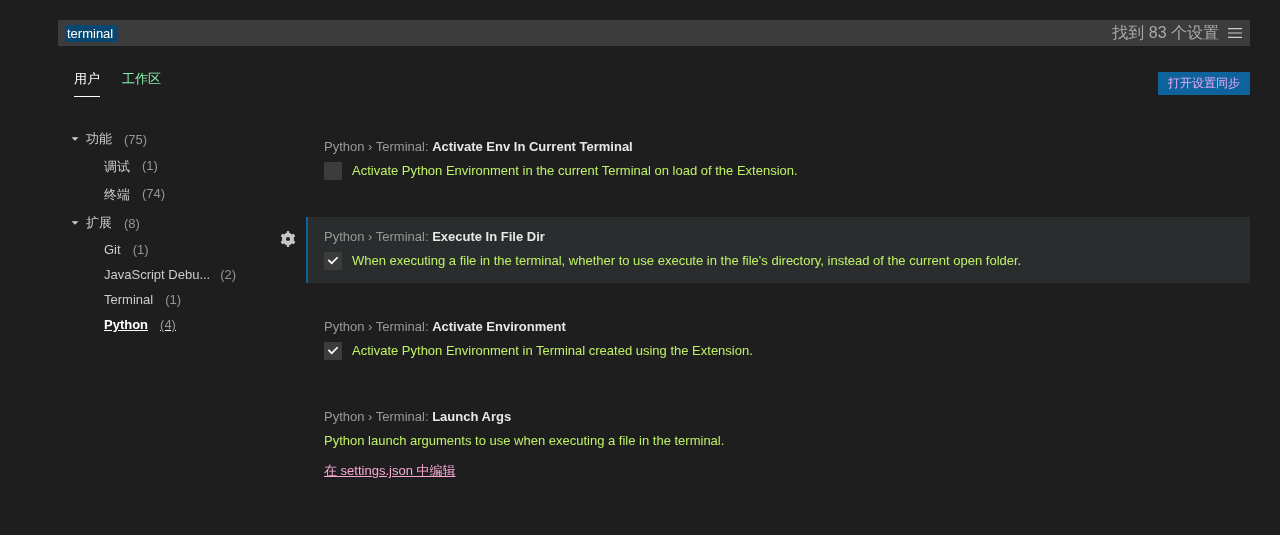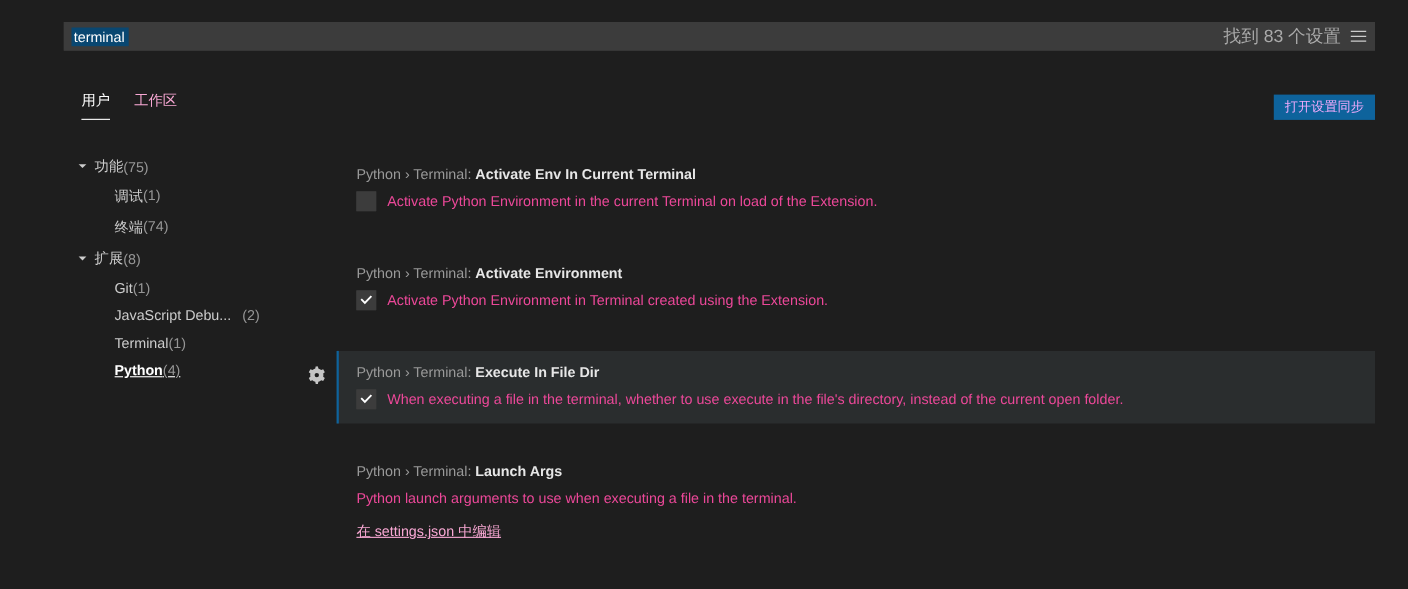--- a/index.html
+++ b/index.html
@@ -39,28 +39,28 @@
       white-space: nowrap;
     }
     .filter-icon {
       color: #cccccc;
       display: flex;
       align-items: center;
       cursor: pointer;
     }
     .tabs-row {
       display: flex;
-      align-items: flex-end;
-      margin-top: 36px;
+      align-items: center;
+      margin-top: 24px;
       padding-left: 16px;
       gap: 24px;
     }
     .tabs { display: flex; flex: 1; gap: 22px; }
     .tab {
-      color: #f9a8d4;
+      color: #86efac;
       font-size: 13px;
       padding-bottom: 8px;
       cursor: pointer;
     }
     .tab.active {
       color: #ffffff;
       border-bottom: 1px solid #ffffff;
     }
     .sync-button {
       background: #0e639c;
@@ -87,21 +87,21 @@
     }
     .tree-group .chev { margin-right: 4px; display: inline-flex; }
     .tree-item {
       padding: 5px 0 5px 36px;
       cursor: pointer;
       color: #cccccc;
       display: flex;
       overflow: hidden;
     }
     .tree-item.active { font-weight: bold; color: #ffffff; text-decoration: underline; }
-    .tree-count { color: #969696; margin-left: 0; }
+    .tree-count { color: #969696; margin-left: 12px; }
     .tree-label { overflow: hidden; text-overflow: ellipsis; white-space: nowrap; }
     .settings-list {
       flex: 1;
       padding-top: 30px;
       padding-left: 20px;
       position: relative;
     }
     .setting-item { padding: 12px 16px; margin-bottom: 24px; position: relative; }
     .setting-item.highlighted {
       background: #2a2d2e;
@@ -111,21 +111,21 @@
     .gear-indicator {
       position: absolute;
       left: -28px;
       top: 14px;
       color: #c5c5c5;
     }
     .setting-title { color: #cccccc; margin-bottom: 8px; }
     .setting-crumb { color: #999999; }
     .setting-name { color: #e7e7e7; font-weight: 600; }
     .setting-body { display: flex; align-items: flex-start; gap: 10px; }
-    .setting-desc { color: #ec4899; line-height: 1.45; }
+    .setting-desc { color: #bef264; line-height: 1.45; }
     .checkbox {
       width: 18px; height: 18px;
       background: #3c3c3c;
       border: 1px solid #3c3c3c;
       flex-shrink: 0;
       display: flex; align-items: center; justify-content: center;
       cursor: pointer;
     }
     .checkbox.checked svg { display: block; }
     .checkbox svg { display: none; }
@@ -211,53 +211,53 @@
       <div class="setting-item">
         <div class="setting-title">
           <span class="setting-crumb">Python › Terminal: </span><span class="setting-name">Activate Env In Current Terminal</span>
         </div>
         <div class="setting-body">
           <div class="checkbox"></div>
           <div class="setting-desc">Activate Python Environment in the current Terminal on load of the Extension.</div>
         </div>
       </div>
 
+      <div class="setting-item highlighted">
+        <span class="gear-indicator">
+          <svg width="16" height="16" viewBox="0 0 16 16">
+              <path fill="currentColor" d="M8 10a2 2 0 100-4 2 2 0 000 4zm6-2a6 6 0 01-.2 1.5l1.5 1.2-1.5 2.6-1.8-.7a6 6 0 01-2.6 1.5L9 16H7l-.4-1.9a6 6 0 01-2.6-1.5l-1.8.7-1.5-2.6 1.5-1.2A6 6 0 012 8c0-.5.1-1 .2-1.5L.7 5.3l1.5-2.6 1.8.7A6 6 0 016.6 1.9L7 0h2l.4 1.9a6 6 0 012.6 1.5l1.8-.7 1.5 2.6-1.5 1.2c.1.5.2 1 .2 1.5z"></path>
+            </svg>
+        </span>
+        <div class="setting-title">
+          <span class="setting-crumb">Python › Terminal: </span><span class="setting-name">Execute In File Dir</span>
+        </div>
+        <div class="setting-body">
+          <div class="checkbox checked">
+              <svg width="14" height="14" viewBox="0 0 16 16">
+                <path fill="#fff" d="M6.5 12L2 7.5l1.4-1.4L6.5 9.2 12.6 3 14 4.4z"></path>
+              </svg>
+            </div>
+          <div class="setting-desc">When executing a file in the terminal, whether to use execute in the file's directory, instead of the current open folder.</div>
+        </div>
+      </div>
+
       <div class="setting-item">
         <div class="setting-title">
           <span class="setting-crumb">Python › Terminal: </span><span class="setting-name">Activate Environment</span>
         </div>
         <div class="setting-body">
           <div class="checkbox checked">
               <svg width="14" height="14" viewBox="0 0 16 16">
                 <path fill="#fff" d="M6.5 12L2 7.5l1.4-1.4L6.5 9.2 12.6 3 14 4.4z"></path>
               </svg>
             </div>
           <div class="setting-desc">Activate Python Environment in Terminal created using the Extension.</div>
         </div>
       </div>
 
-      <div class="setting-item highlighted">
-        <span class="gear-indicator">
-          <svg width="16" height="16" viewBox="0 0 16 16">
-              <path fill="currentColor" d="M8 10a2 2 0 100-4 2 2 0 000 4zm6-2a6 6 0 01-.2 1.5l1.5 1.2-1.5 2.6-1.8-.7a6 6 0 01-2.6 1.5L9 16H7l-.4-1.9a6 6 0 01-2.6-1.5l-1.8.7-1.5-2.6 1.5-1.2A6 6 0 012 8c0-.5.1-1 .2-1.5L.7 5.3l1.5-2.6 1.8.7A6 6 0 016.6 1.9L7 0h2l.4 1.9a6 6 0 012.6 1.5l1.8-.7 1.5 2.6-1.5 1.2c.1.5.2 1 .2 1.5z"></path>
-            </svg>
-        </span>
-        <div class="setting-title">
-          <span class="setting-crumb">Python › Terminal: </span><span class="setting-name">Execute In File Dir</span>
-        </div>
-        <div class="setting-body">
-          <div class="checkbox checked">
-              <svg width="14" height="14" viewBox="0 0 16 16">
-                <path fill="#fff" d="M6.5 12L2 7.5l1.4-1.4L6.5 9.2 12.6 3 14 4.4z"></path>
-              </svg>
-            </div>
-          <div class="setting-desc">When executing a file in the terminal, whether to use execute in the file's directory, instead of the current open folder.</div>
-        </div>
-      </div>
-
       <div class="setting-item">
         <div class="setting-title">
           <span class="setting-crumb">Python › Terminal: </span><span class="setting-name">Launch Args</span>
         </div>
         <div class="setting-desc">Python launch arguments to use when executing a file in the terminal.</div>
         <span class="edit-link">在 settings.json 中编辑</span>
       </div>
 
     </div>
   </div>

